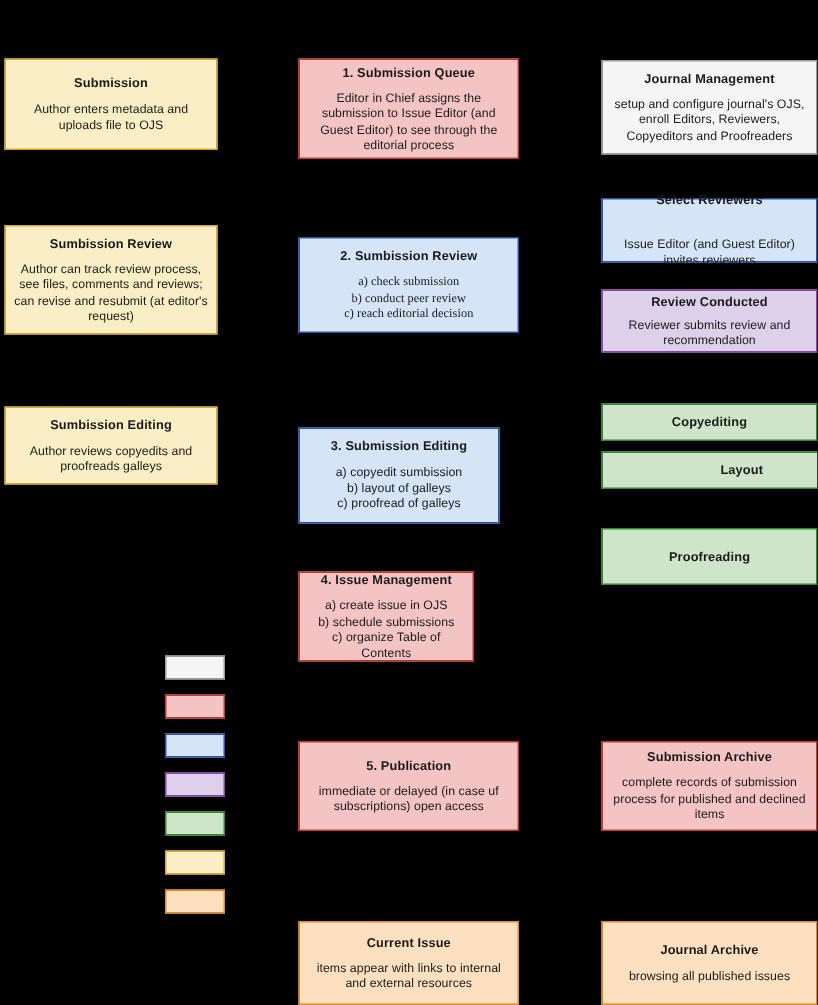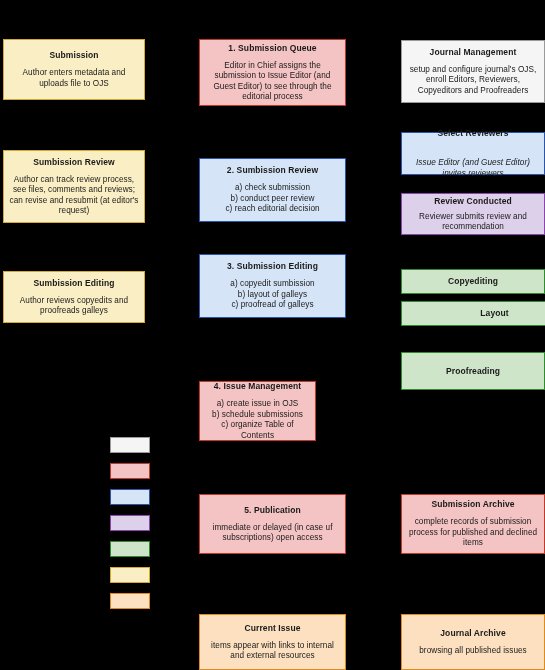--- a/index.html
+++ b/index.html
@@ -89,41 +89,41 @@
     <div class="body">setup and configure journal's OJS, enroll Editors, Reviewers, Copyeditors and Proofreaders</div>
   </div>
 
   <div class="node c-cream" style="left:3px; top:150px; width:142px; height:73px;">
     <div class="title">Sumbission Review</div>
     <div class="body">Author can track review process, see files, comments and reviews; can revise and resubmit (at editor's request)</div>
   </div>
 
   <div class="node c-blue" style="left:199px; top:158px; width:147px; height:64px;">
     <div class="title">2. Sumbission Review</div>
-    <div class="body" style="white-space:pre-line;">a) check submission
+    <div class="body" style="white-space:pre-line;font-family:Liberation Serif, serif;">a) check submission
 b) conduct peer review
 c) reach editorial decision</div>
   </div>
 
   <div class="node c-blue" style="left:401px; top:132px; width:144px; height:43px;">
     <div class="title">Select Reviewers</div>
-    <div class="body" style="margin-top:19px;font-style:italic;">Issue Editor (and Guest Editor) invites reviewers</div>
+    <div class="body" style="margin-top:19px;">Issue Editor (and Guest Editor) invites reviewers</div>
   </div>
 
   <div class="node c-purple" style="left:401px; top:193px; width:144px; height:42px;">
     <div class="title">Review Conducted</div>
     <div class="body" style="margin-top:5px;">Reviewer submits review and recommendation</div>
   </div>
 
   <div class="node c-cream" style="left:3px; top:271px; width:142px; height:52px;">
     <div class="title">Sumbission Editing</div>
     <div class="body">Author reviews copyedits and proofreads galleys</div>
   </div>
 
-  <div class="node c-blue" style="left:199px; top:254px; width:147px; height:64px;">
+  <div class="node c-blue" style="left:199px; top:285px; width:134px; height:64px;">
     <div class="title">3. Submission Editing</div>
     <div class="body" style="white-space:pre-line;">a) copyedit sumbission
 b) layout of galleys
 c) proofread of galleys</div>
   </div>
 
   <div class="node c-green title-only" style="left:401px; top:269px; width:144px; height:25px;">
     <div class="title">Copyediting</div>
 
   </div>

